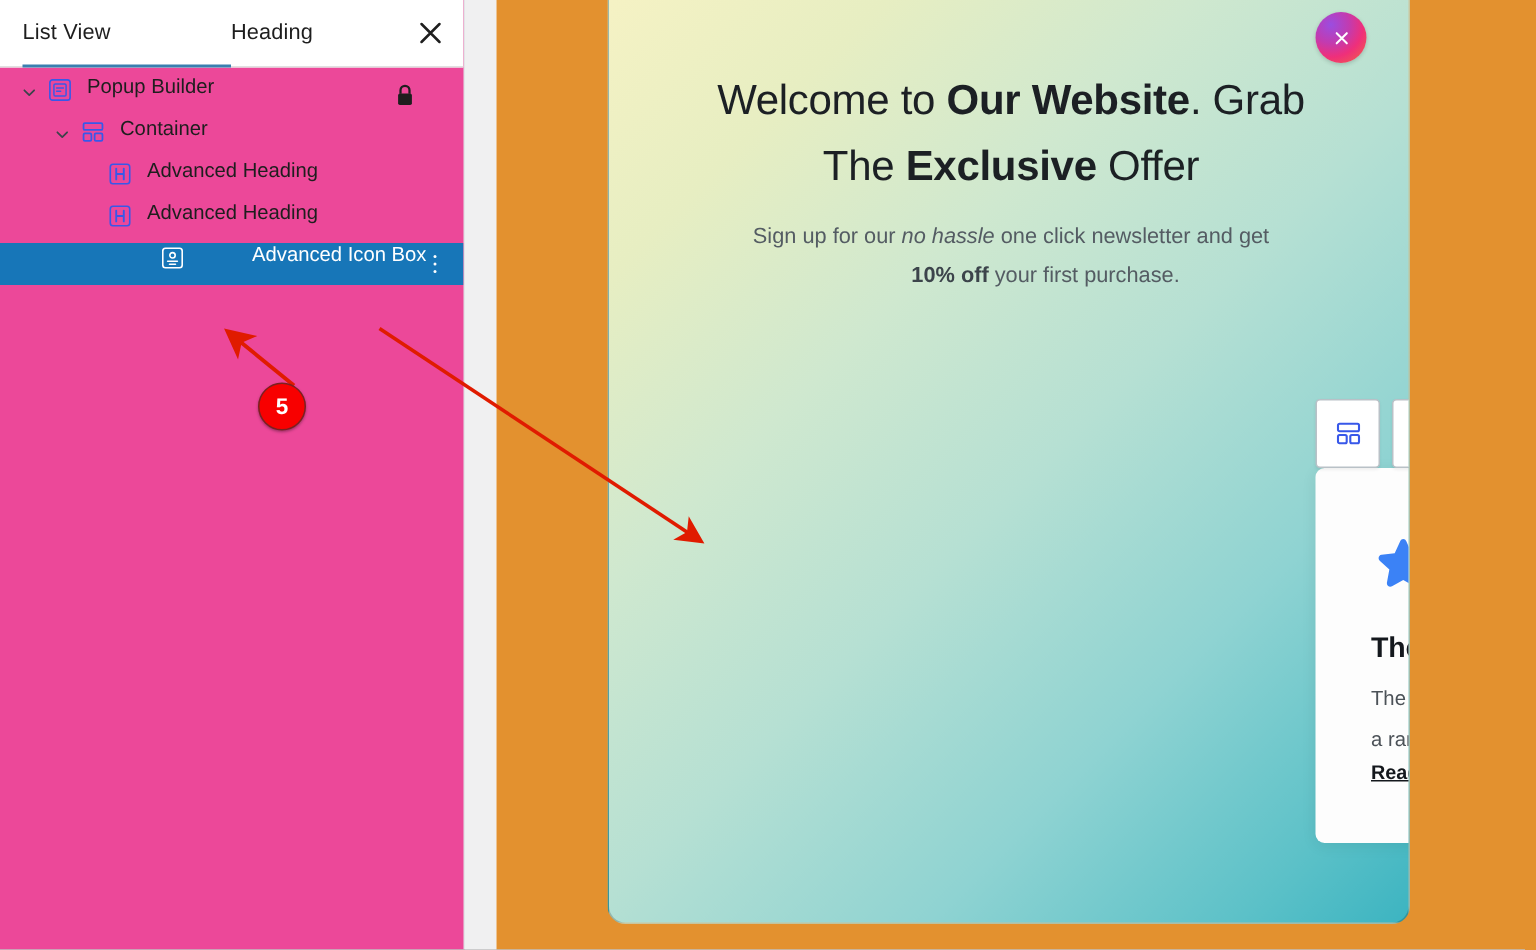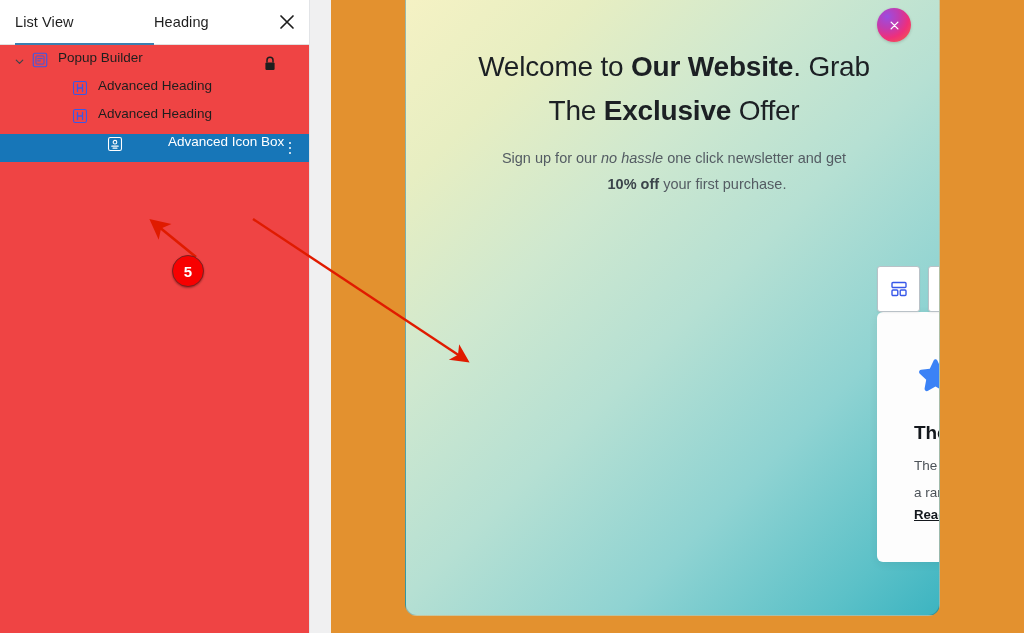--- a/index.html
+++ b/index.html
@@ -8,21 +8,21 @@
     overflow: hidden;
     background: #ffffff;
     font-family: "Liberation Sans", sans-serif;
   }
   #root { position: relative; width: 1024px; height: 633px; overflow: hidden; }
 
   
   .sidebar {
     position: absolute; left: 0; top: 0;
     width: 310px; height: 633px;
-    background: #ef4444;
+    background: #ec4899;
     border-right: 1px solid #e2e4e7;
     box-sizing: border-box;
     overflow: hidden;
   }
   .tabbar {
     position: relative;
     height: 44px;
     border-bottom: 1px solid #e0e0e0;
     background: #fff;
   }
@@ -267,20 +267,36 @@
         </span>
         <span class="tree-label">Popup Builder</span>
         <span class="lock-icon">
           <svg width="14" height="18" viewBox="0 0 14 18">
             <path d="M4 7.5V5.2a3 3 0 0 1 6 0v2.3" fill="none" stroke="#1e1e1e" stroke-width="1.5"></path>
             <rect x="2.4" y="7.4" width="9.2" height="7.6" rx="1.2" fill="#1e1e1e"></rect>
           </svg>
         </span>
       </div>
 
+      <div class="tree-row">
+        <span class="spacer" style="width:30px"></span>
+        <span class="chev">
+          <svg width="13" height="13" viewBox="0 0 20 20">
+              <path d="M5 8 L10 13 L15 8" stroke="#3c434a" stroke-width="1.8" fill="none" stroke-linecap="round" stroke-linejoin="round"></path>
+            </svg>
+        </span>
+        <span class="blk-icon">
+          <svg width="18" height="18" viewBox="0 0 20 20">
+            <rect x="3" y="3.5" width="14" height="5" rx="1" fill="none" stroke="#3858e9" stroke-width="1.3"></rect>
+            <rect x="3" y="11" width="5.8" height="5.5" rx="1" fill="none" stroke="#3858e9" stroke-width="1.3"></rect>
+            <rect x="11.2" y="11" width="5.8" height="5.5" rx="1" fill="none" stroke="#3858e9" stroke-width="1.3"></rect>
+          </svg>
+        </span>
+        <span class="tree-label">Container</span>
+      </div>
 
       <div class="tree-row">
         <span class="spacer" style="width:70px"></span>
         <span class="blk-icon">
           <svg width="18" height="18" viewBox="0 0 20 20">
             <rect x="2.8" y="2.8" width="14.4" height="14.4" rx="2" fill="none" stroke="#3858e9" stroke-width="1.2"></rect>
             <path d="M7.2 6v8M12.8 6v8M7.2 10h5.6" stroke="#3858e9" stroke-width="1.4" stroke-linecap="round"></path>
           </svg>
         </span>
         <span class="tree-label">Advanced Heading</span>

